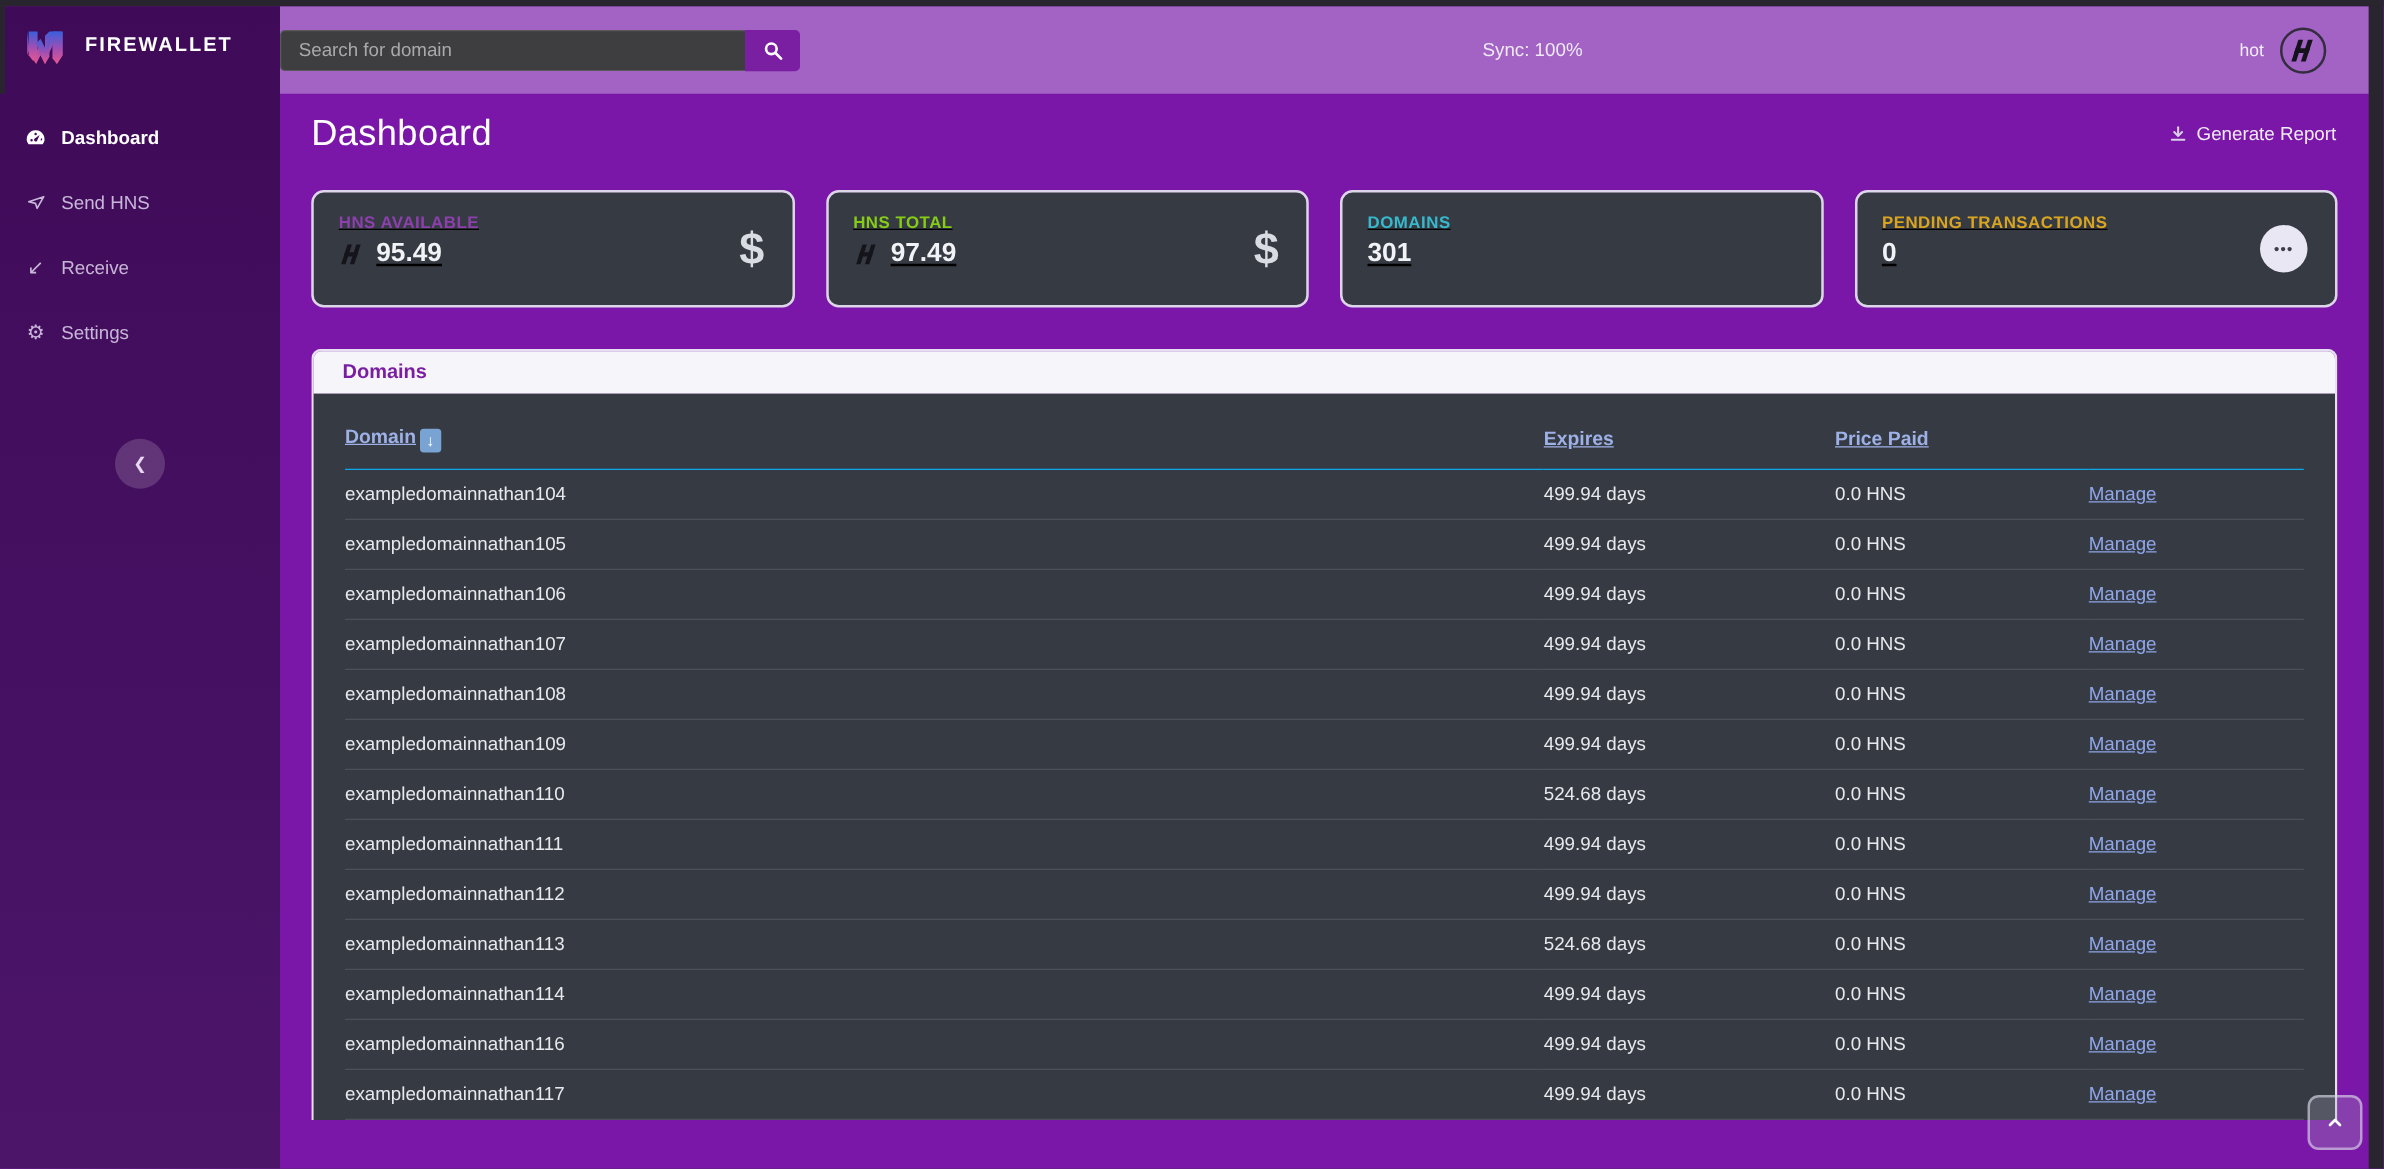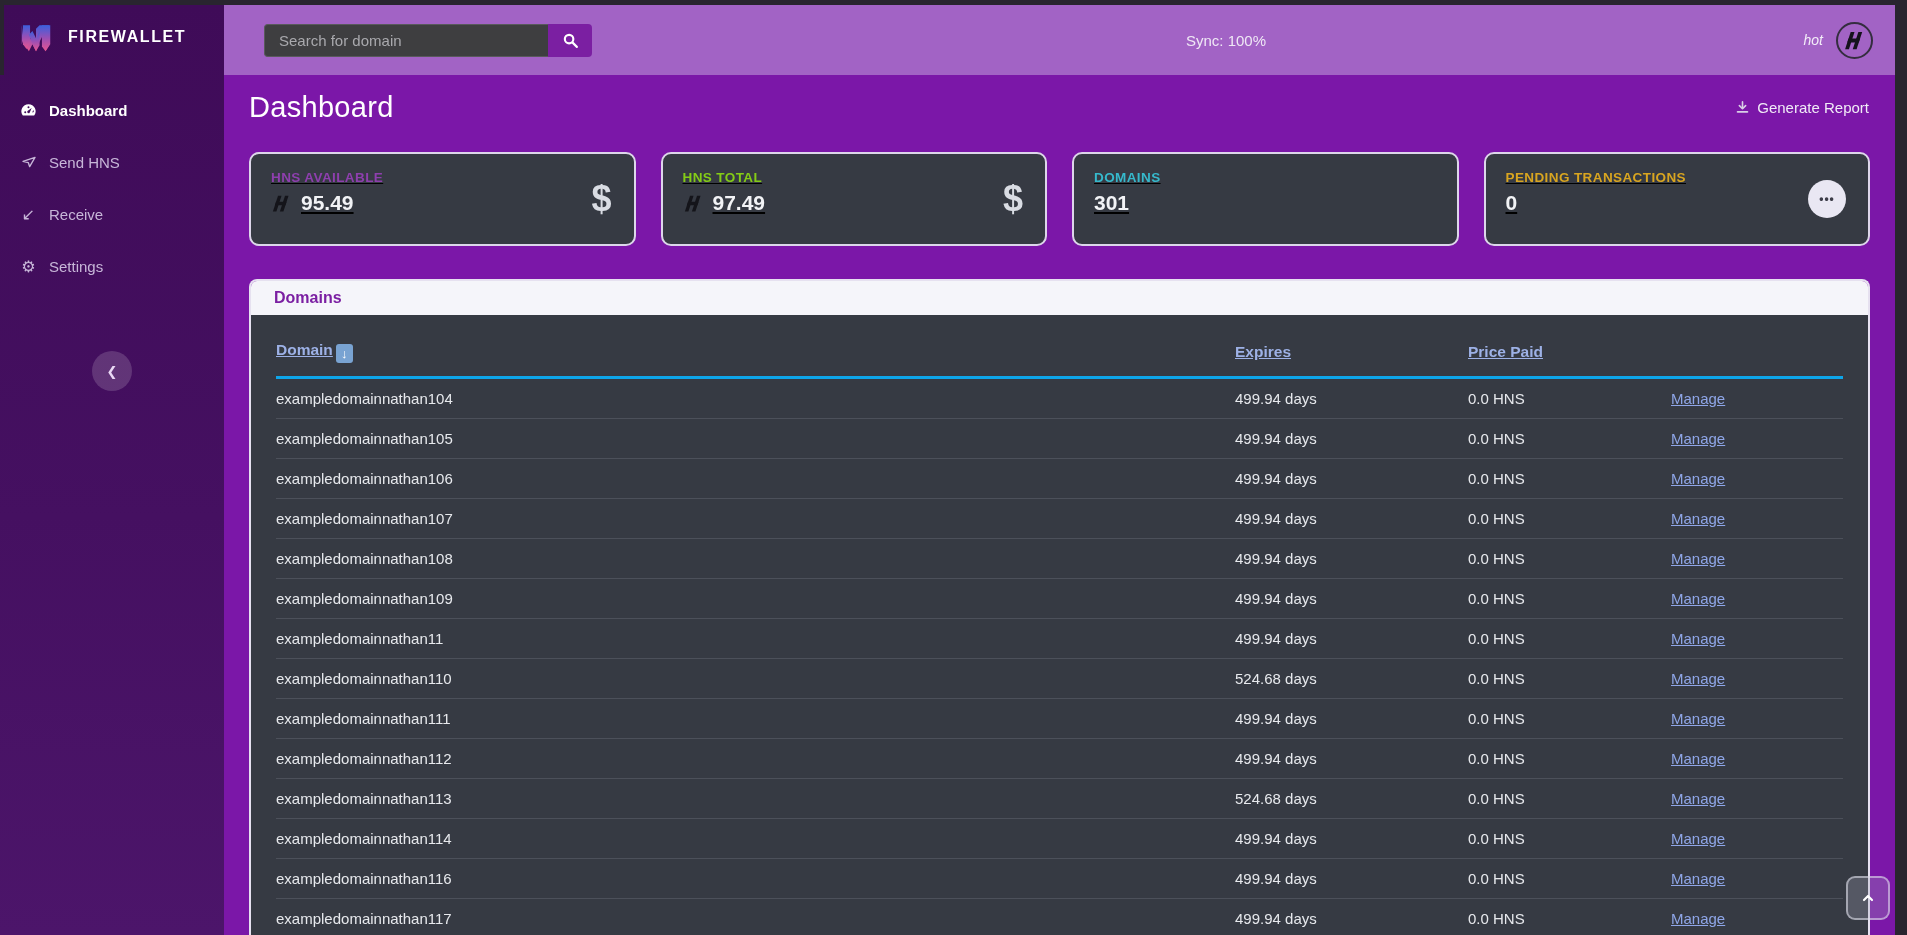--- a/index.html
+++ b/index.html
@@ -34,33 +34,33 @@
     position:absolute; left:92px; top:346px; width:40px; height:40px; border-radius:50%;
     background:rgba(255,255,255,0.16); color:#ead9f5; font-size:13px;
     display:flex; align-items:center; justify-content:center; cursor:pointer;
   }
 
   
   .topbar {
     position:absolute; left:224px; top:5px; width:1671px; height:70px;
     background:#a263c5; display:flex; align-items:center; z-index:5;
   }
-  .search-group { margin-left:40px; display:flex; height:33px; width:328px; }
+  .search-group { display:flex; height:33px; width:416px; }
   .search-input {
     flex:1; background:#3e3e40; border:1px solid #59595c; border-right:none;
     border-radius:4px 0 0 4px; color:#dddde0; font-size:15px; padding:0 14px; outline:none;
   }
   .search-input::placeholder { color:#a9a9ad; }
   .search-btn {
     width:44px; border:none; background:#7b1fa2; border-radius:0 4px 4px 0;
     display:flex; align-items:center; justify-content:center; cursor:pointer;
   }
   .sync { position:absolute; left:962px; top:0; height:70px; display:flex; align-items:center;
           color:#efe8f5; font-size:15px; }
-  .top-right { margin-left:auto; display:flex; align-items:center; gap:13px; padding-right:22px;font-style:italic; }
+  .top-right { margin-left:auto; display:flex; align-items:center; gap:13px; padding-right:34px; }
   .hot-label { color:#f3edf8; font-size:14px; }
   .h-badge {
     width:37px; height:37px; border-radius:50%; border:2px solid #342d3f;
     display:flex; align-items:center; justify-content:center;
   }
 
   
   .main {
     position:absolute; left:224px; top:75px; width:1671px; height:860px;
     padding:16px 25px 0 25px; overflow:hidden; z-index:1;
@@ -89,21 +89,21 @@
   
   .panel { margin-top:33px; border:2px solid #e6e1f0; border-bottom:none; border-radius:8px 8px 0 0; }
   .panel-header {
     background:#f5f5fa; border-radius:6px 6px 0 0; padding:8px 23px;
     color:#7b1fa2; font-weight:bold; font-size:16px;
   }
   .panel-body { background:#363a43; padding:6px 25px 0 25px; }
   table { width:100%; border-collapse:collapse; }
   th {
     text-align:left; padding:20px 0 13px 0; font-size:15.5px; font-weight:bold;
-    color:#9db1e6; border-bottom:3px solid #0ea5e9;
+    color:#9db1e6; border-bottom:1px solid #0ea5e9;
   }
   th .col-link { text-decoration:underline; cursor:pointer; }
   td { padding:11px 0; font-size:15px; color:#e7e9ed; border-bottom:1px solid #4c505a; }
   .manage { color:#8fa6e8; text-decoration:underline; cursor:pointer; }
   .sort-badge {
     display:inline-block; width:17px; height:19px; margin-left:3px; vertical-align:-3px;
     background:#79a3d2; border-radius:3px; color:#fff; text-align:center;
     font-size:13px; line-height:19px; cursor:pointer;
   }
 
@@ -317,26 +317,20 @@
               <td>0.0 HNS</td>
               <td><span class="manage">Manage</span></td>
             </tr>
             <tr>
               <td>exampledomainnathan109</td>
               <td>499.94 days</td>
               <td>0.0 HNS</td>
               <td><span class="manage">Manage</span></td>
             </tr>
             <tr>
-              <td>exampledomainnathan11</td>
-              <td>499.94 days</td>
-              <td>0.0 HNS</td>
-              <td><span class="manage">Manage</span></td>
-            </tr>
-            <tr>
               <td>exampledomainnathan110</td>
               <td>524.68 days</td>
               <td>0.0 HNS</td>
               <td><span class="manage">Manage</span></td>
             </tr>
             <tr>
               <td>exampledomainnathan111</td>
               <td>499.94 days</td>
               <td>0.0 HNS</td>
               <td><span class="manage">Manage</span></td>

